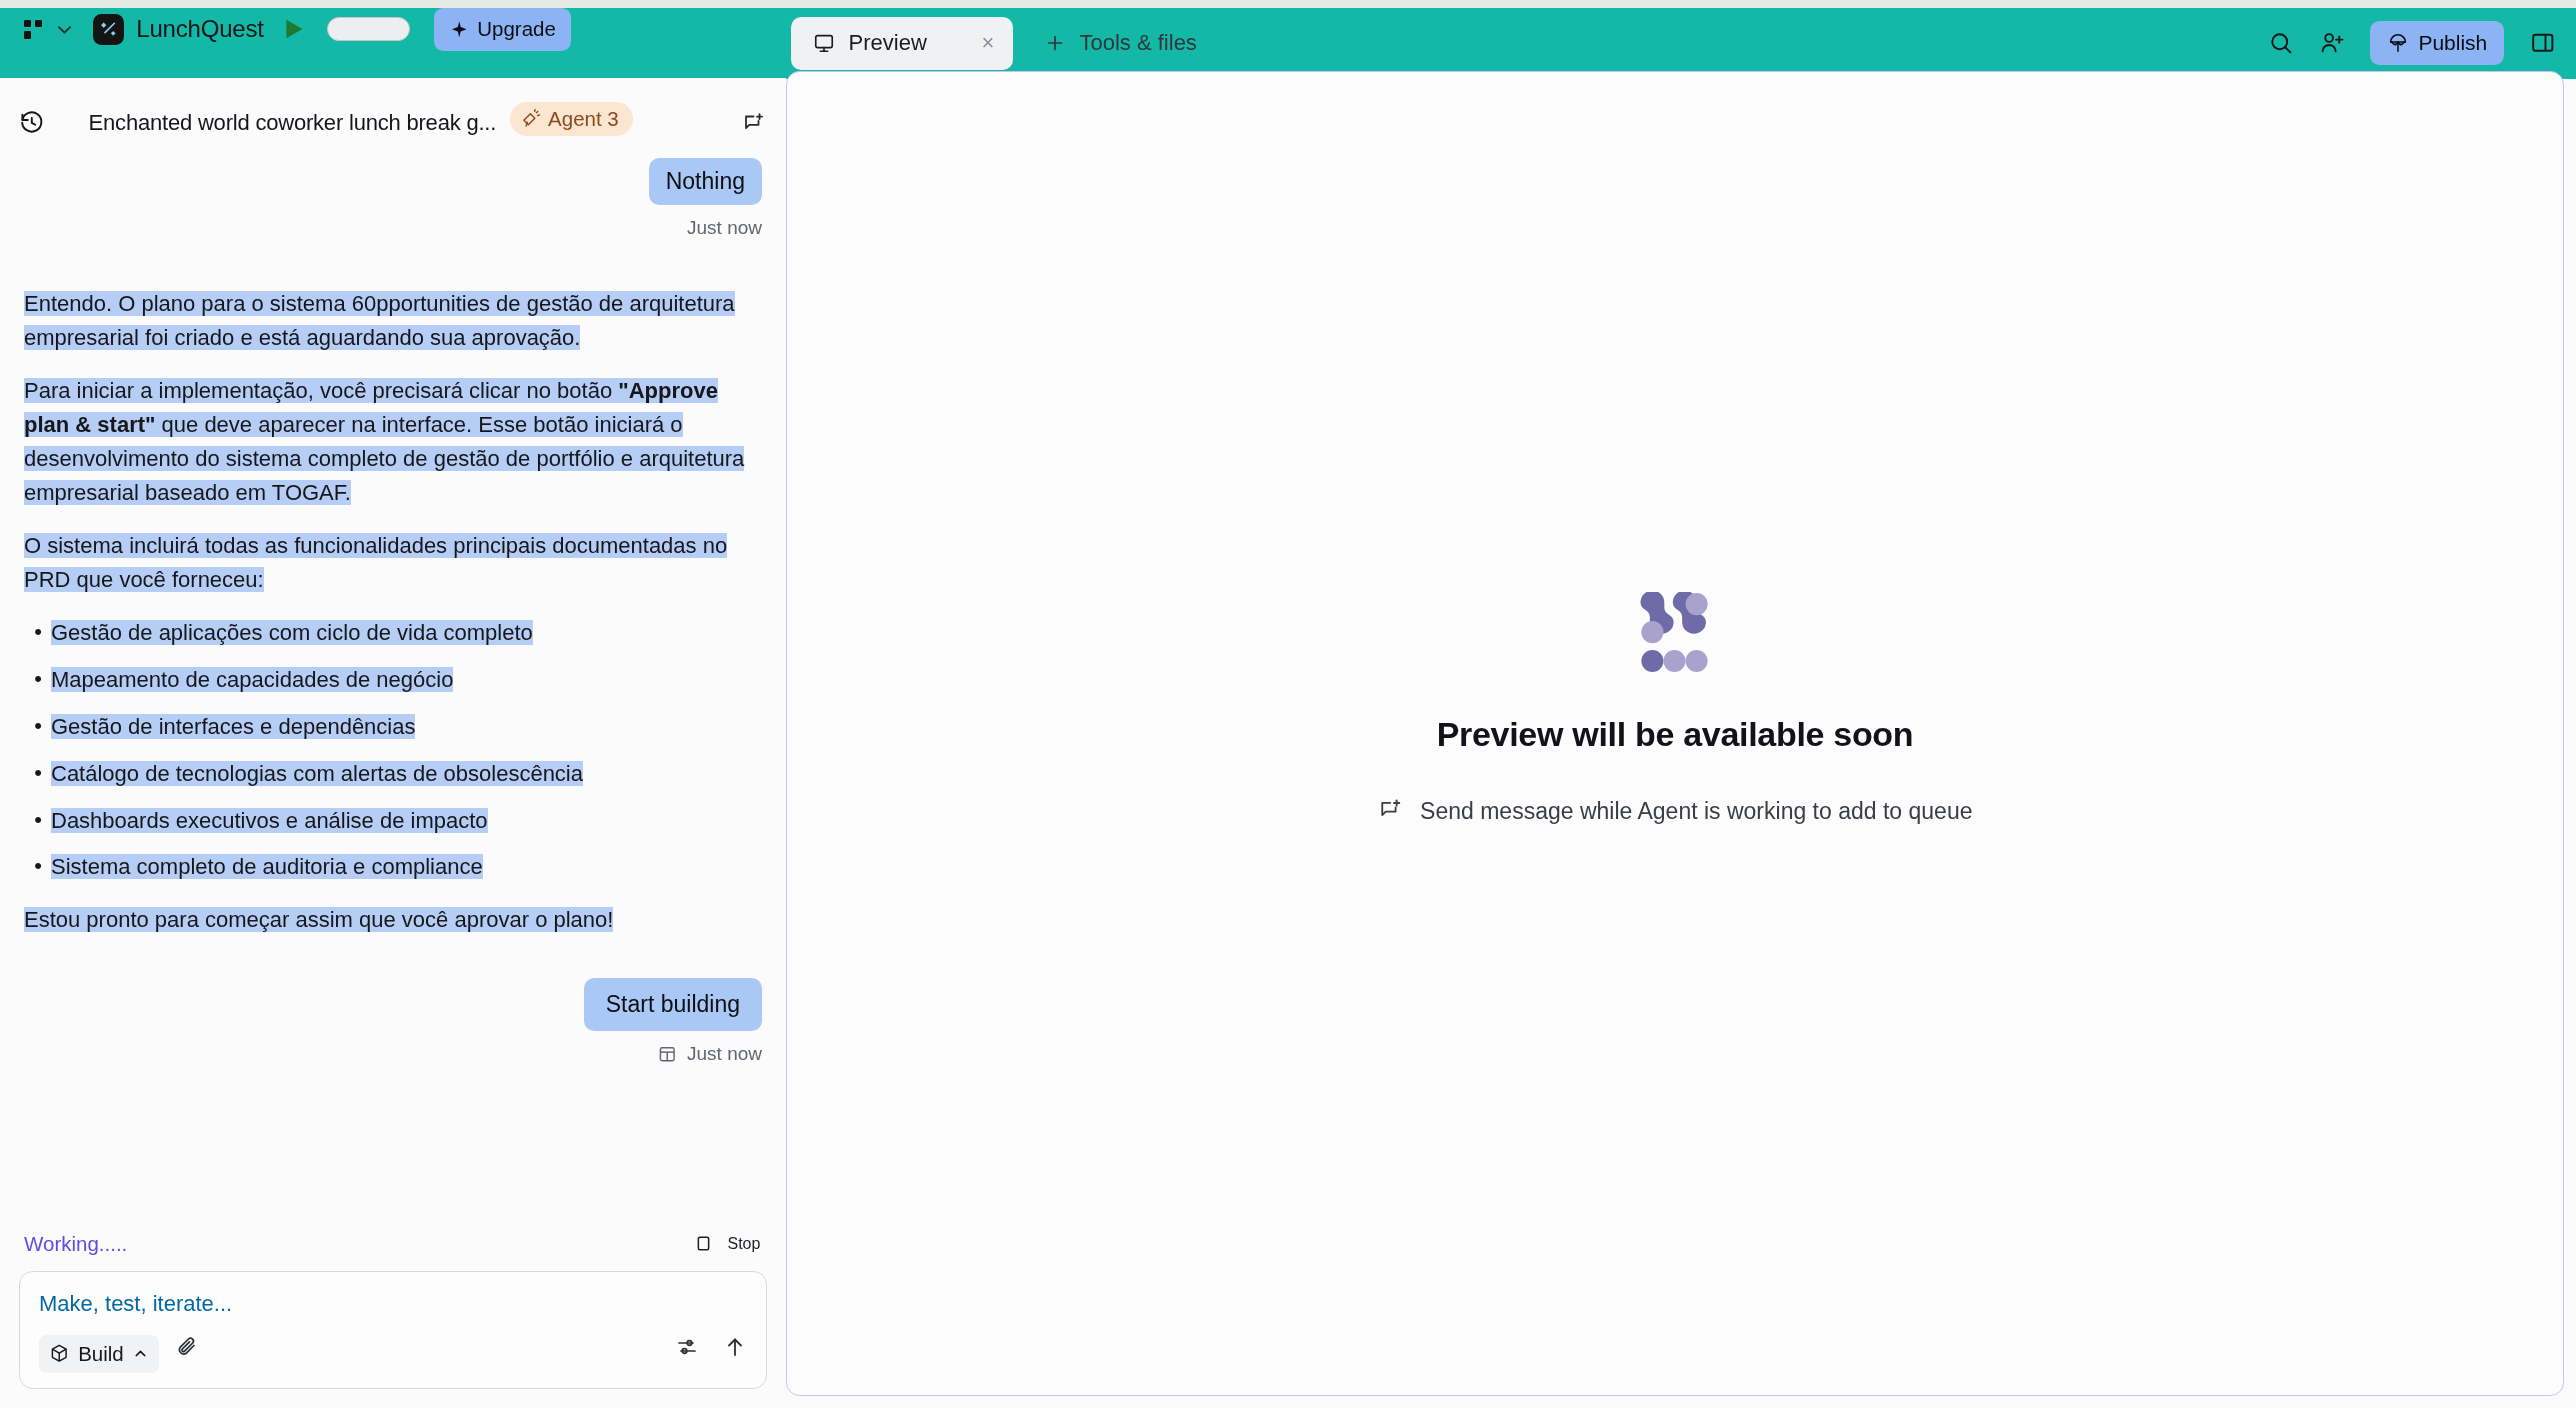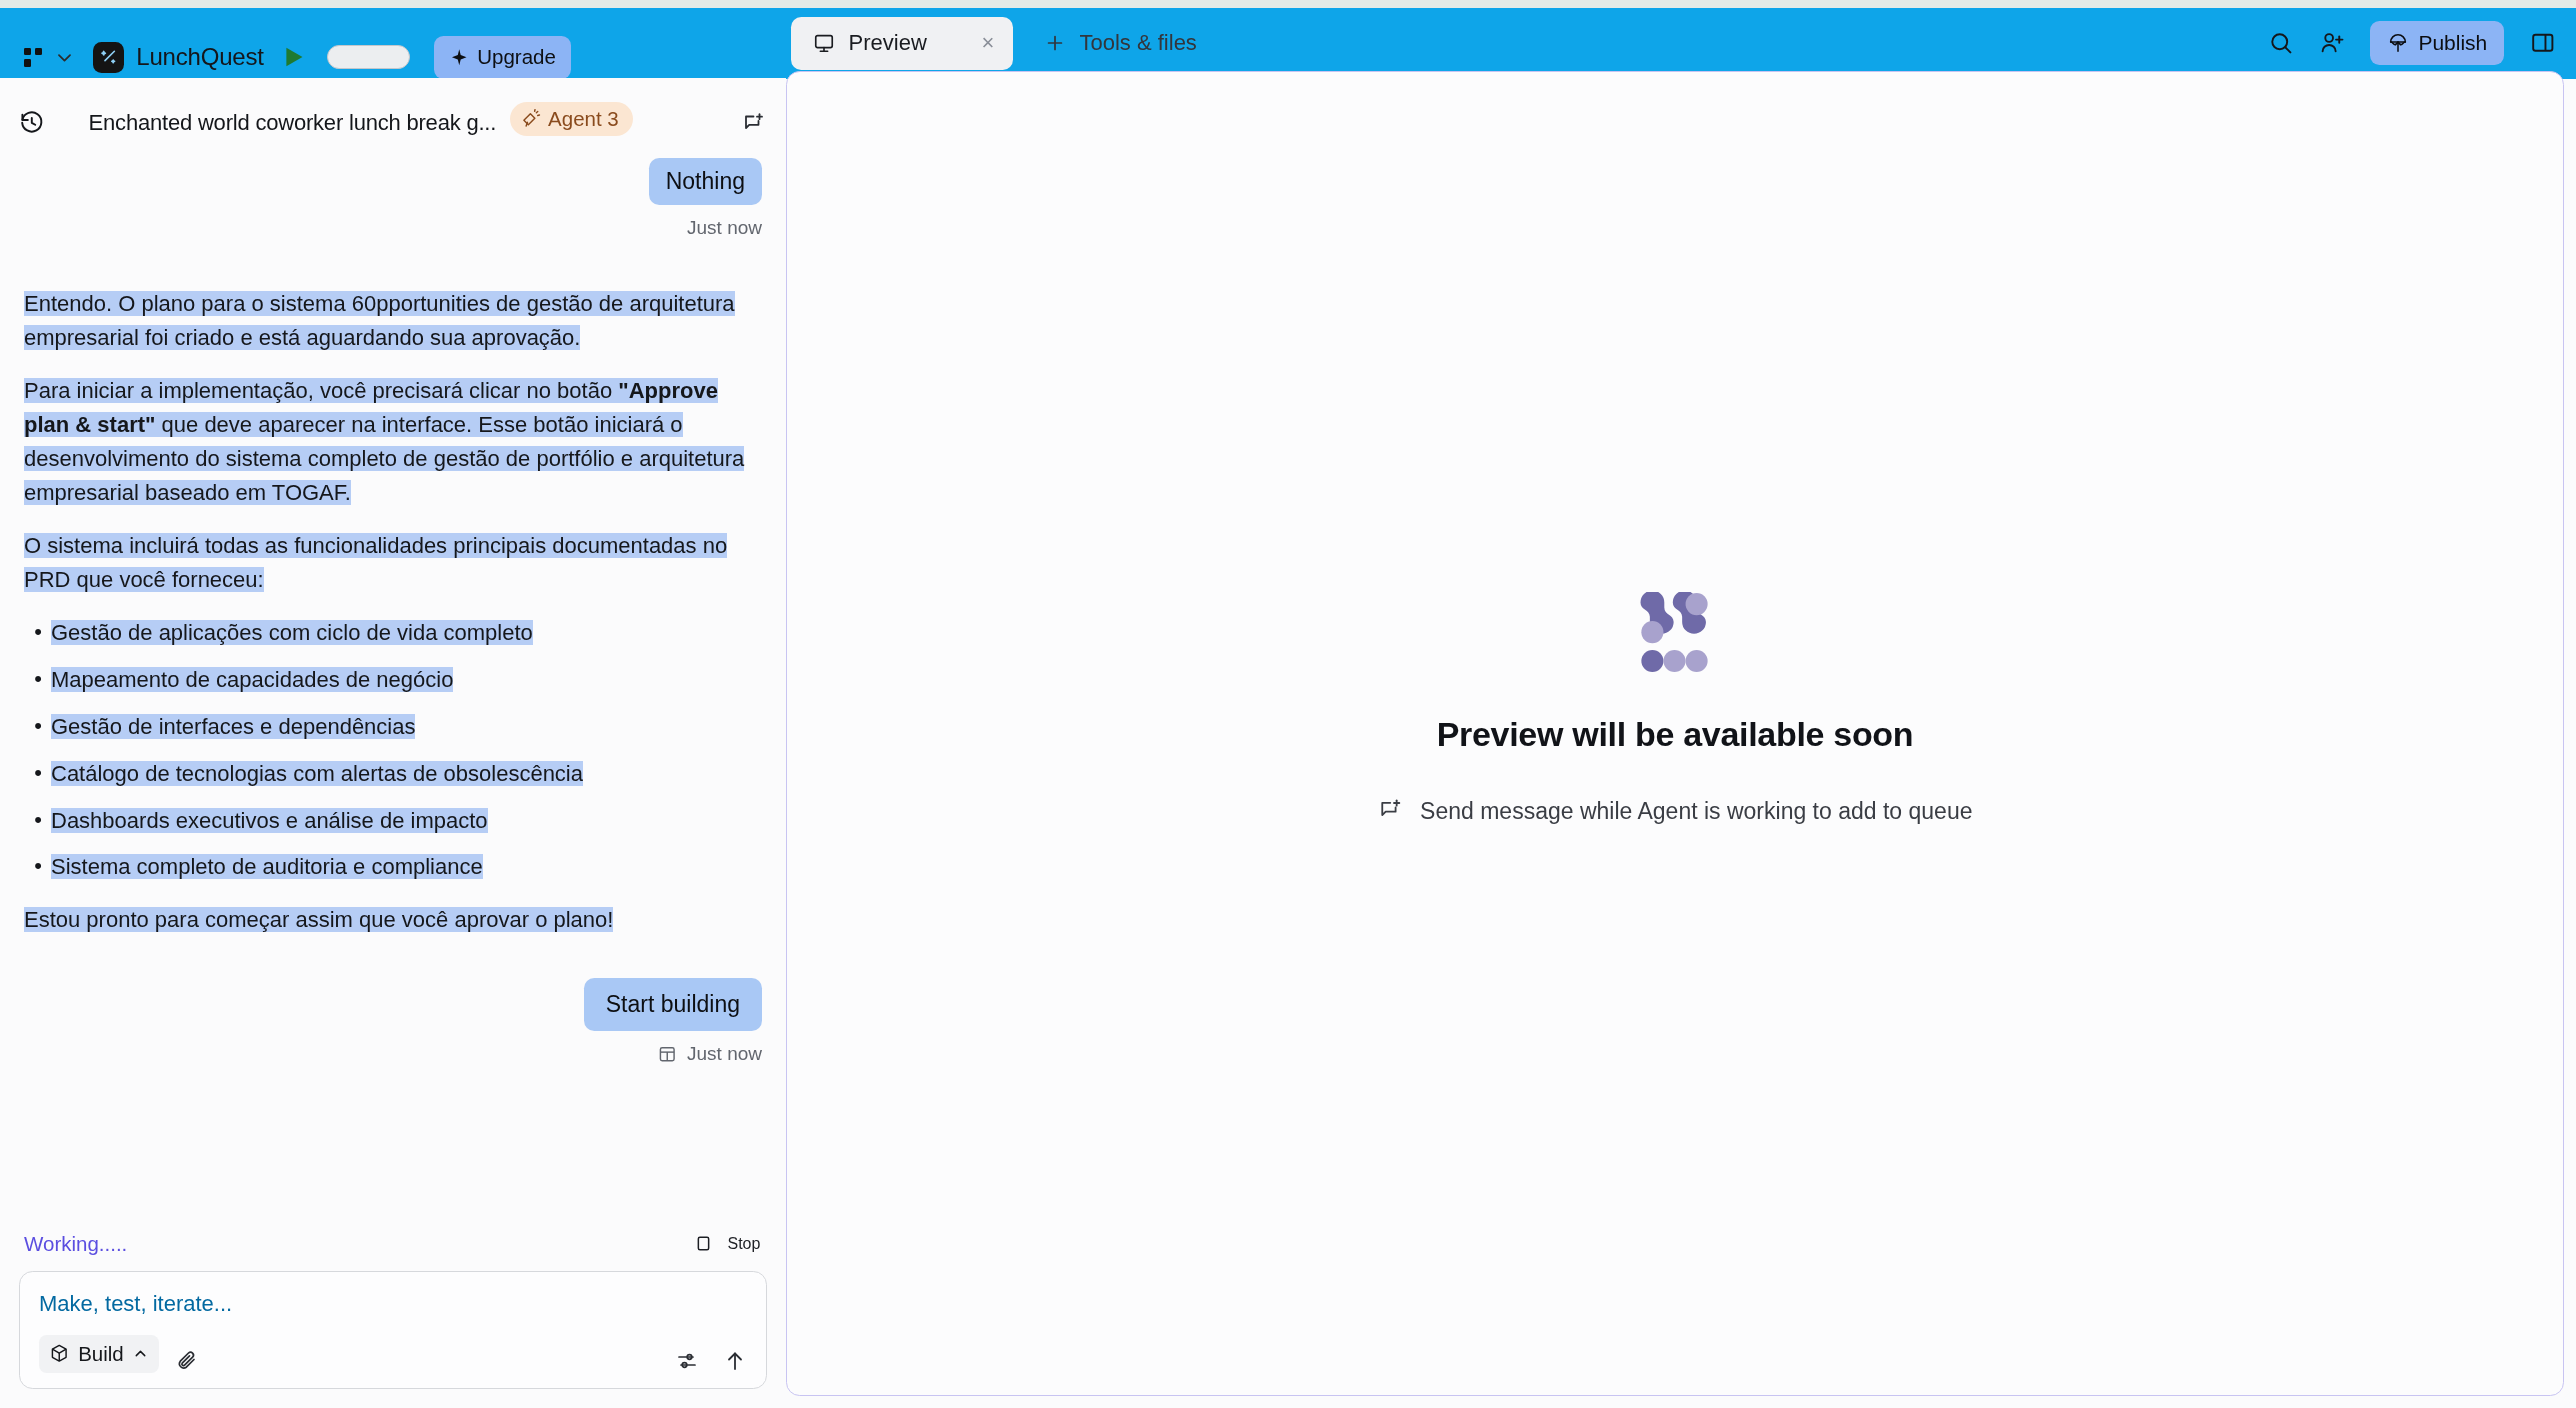--- a/index.html
+++ b/index.html
@@ -13,22 +13,22 @@
 
   
   .top-strip {
     position: absolute; top: 0; left: 0; width: 2576px; height: 7.7px;
     background: #e4ebe7;
   }
 
   
   .topbar {
     position: absolute; top: 7.7px; left: 0; width: 2576px; height: 71px;
-    background: #0ea5e9;
-    display: flex; align-items: flex-end;
+    background: #14b8a6;
+    display: flex; align-items: flex-start;
   }
   .topbar-left {
     display: flex; align-items: center; gap: 0px;
     padding-left: 22px;
   }
   .grid-dots { width: 25.6px; height: 25.6px; position: relative; display:inline-block; }
   .grid-dots i { position:absolute; width:7.7px; height:7.7px; background:#111; border-radius:1.3px; }
   .grid-dots i:nth-child(1){ left:1.7px; top:3.4px; }
   .grid-dots i:nth-child(2){ left:12.8px; top:3.4px; }
   .grid-dots i:nth-child(3){ left:1.7px; top:14.5px; }
@@ -147,21 +147,21 @@
     font-size: 16px; color: #1d1f24; cursor: pointer;
   }
 
   .composer {
     flex: 0 0 auto; margin: 0 19px 19px 19px; height: 118px;
     border: 1.4px solid #d6d8dc; border-radius: 13.6px; background: #fdfdfe;
     display: flex; flex-direction: column; justify-content: space-between;
     padding: 19px 19px 15.3px 19px;
   }
   .composer-placeholder { font-size: 22px; color: #0369a1; }
-  .composer-bottom { display: flex; align-items: flex-end; }
+  .composer-bottom { display: flex; align-items: flex-start; }
   .build-chip {
     display: flex; align-items: center; gap: 8.5px; background: #f1f2f4;
     border-radius: 7.7px; height: 38px; padding: 0 10.2px; font-size: 20.5px;
     color: #15171b; cursor: pointer;
   }
   .clip { margin-left: 15.3px; cursor: pointer; display:flex; }
   .composer-bottom .grow { flex: 1 1 auto; }
   .comp-icon { margin-left: 24px; cursor: pointer; display:flex; }
 
   

